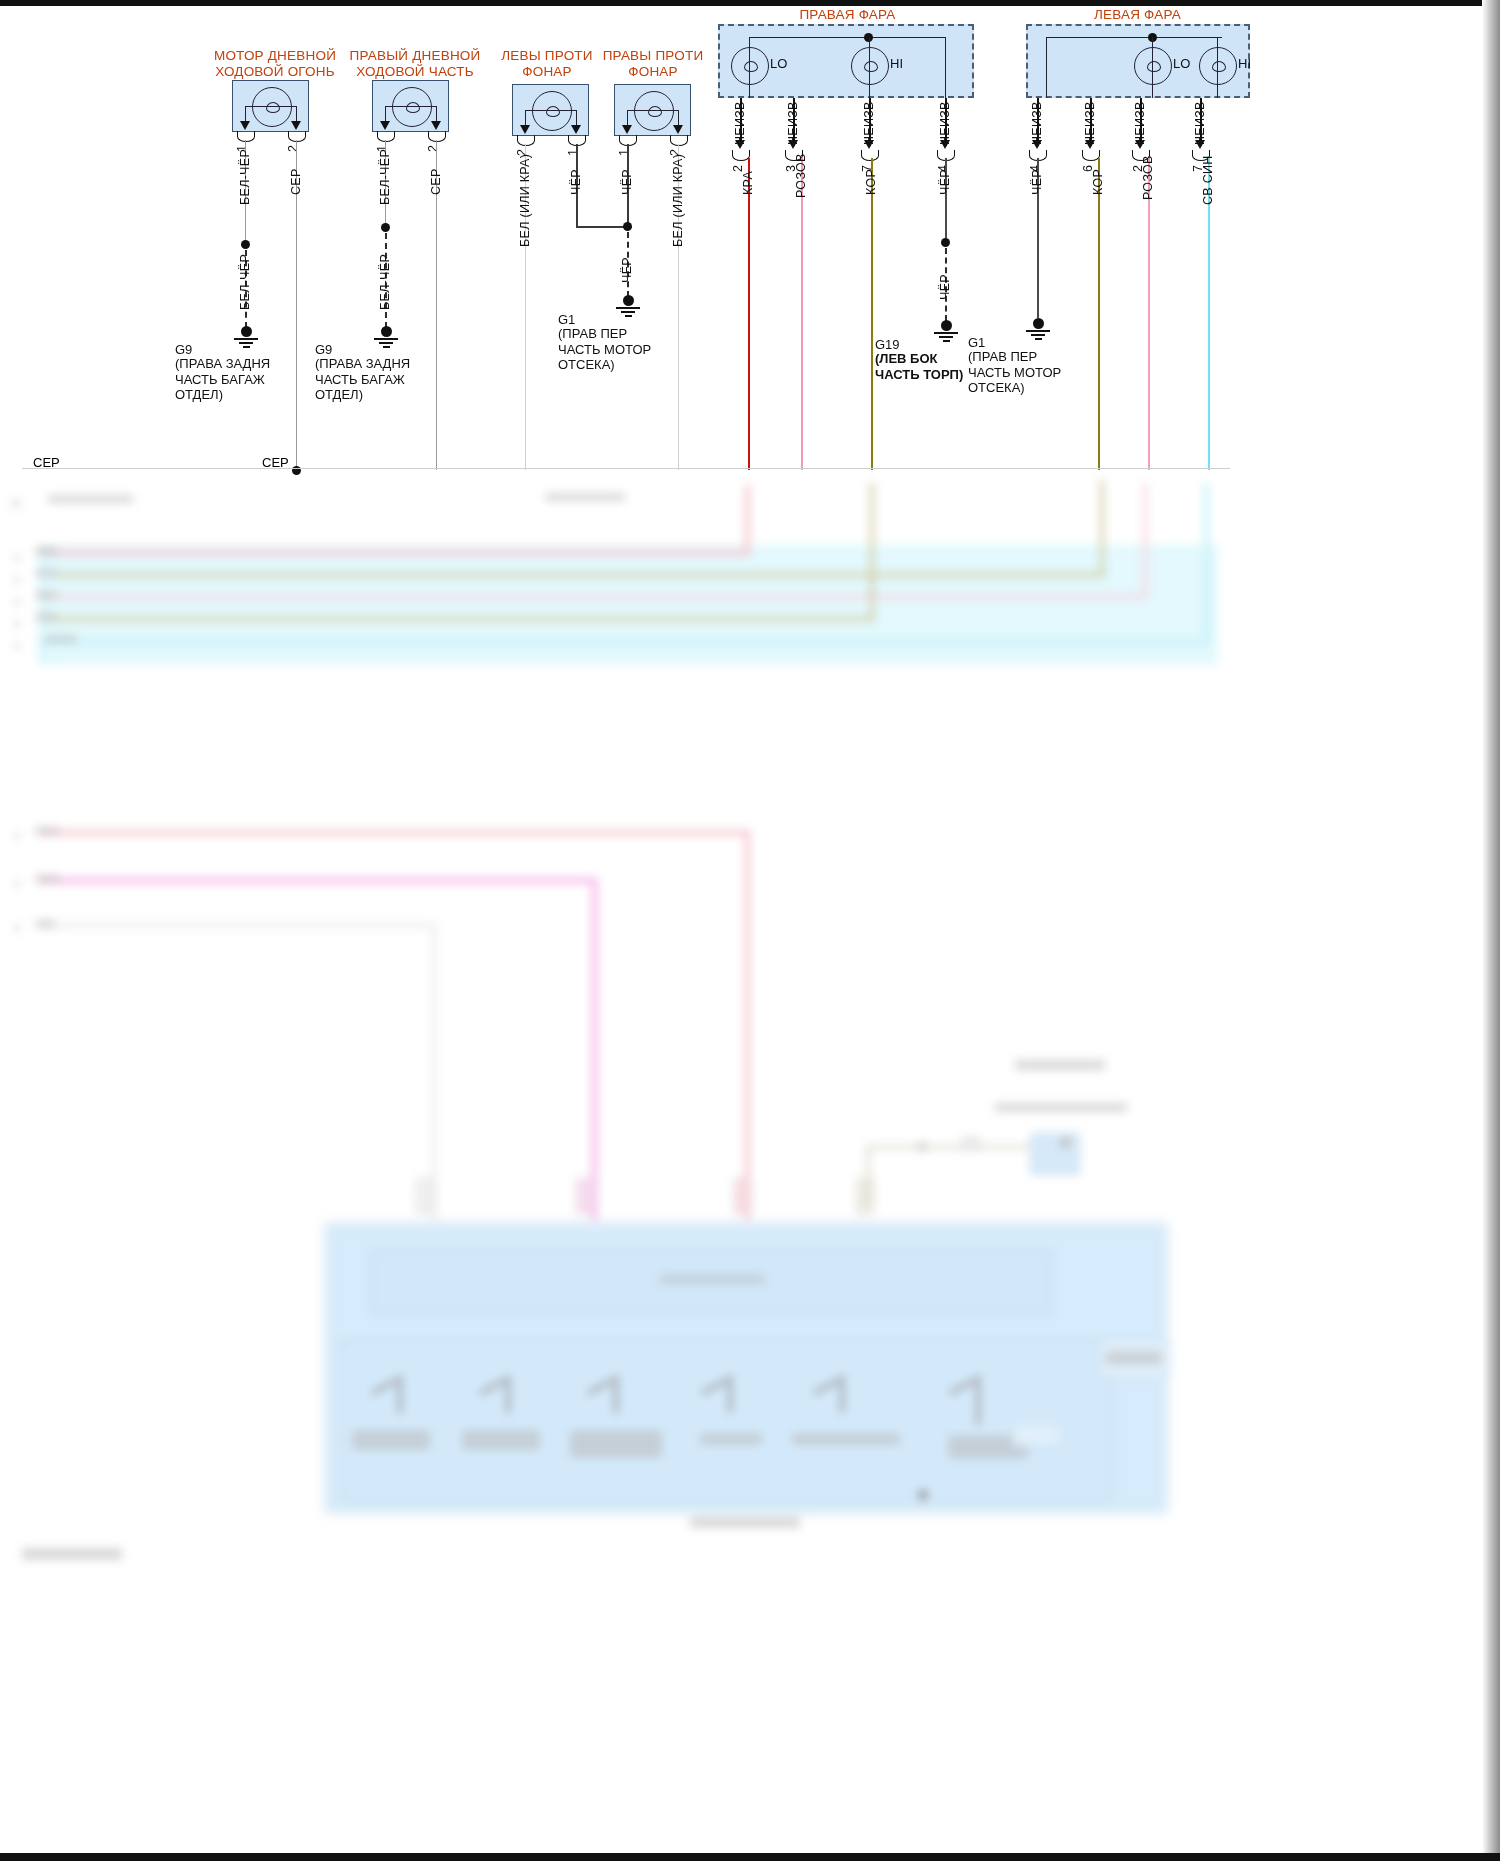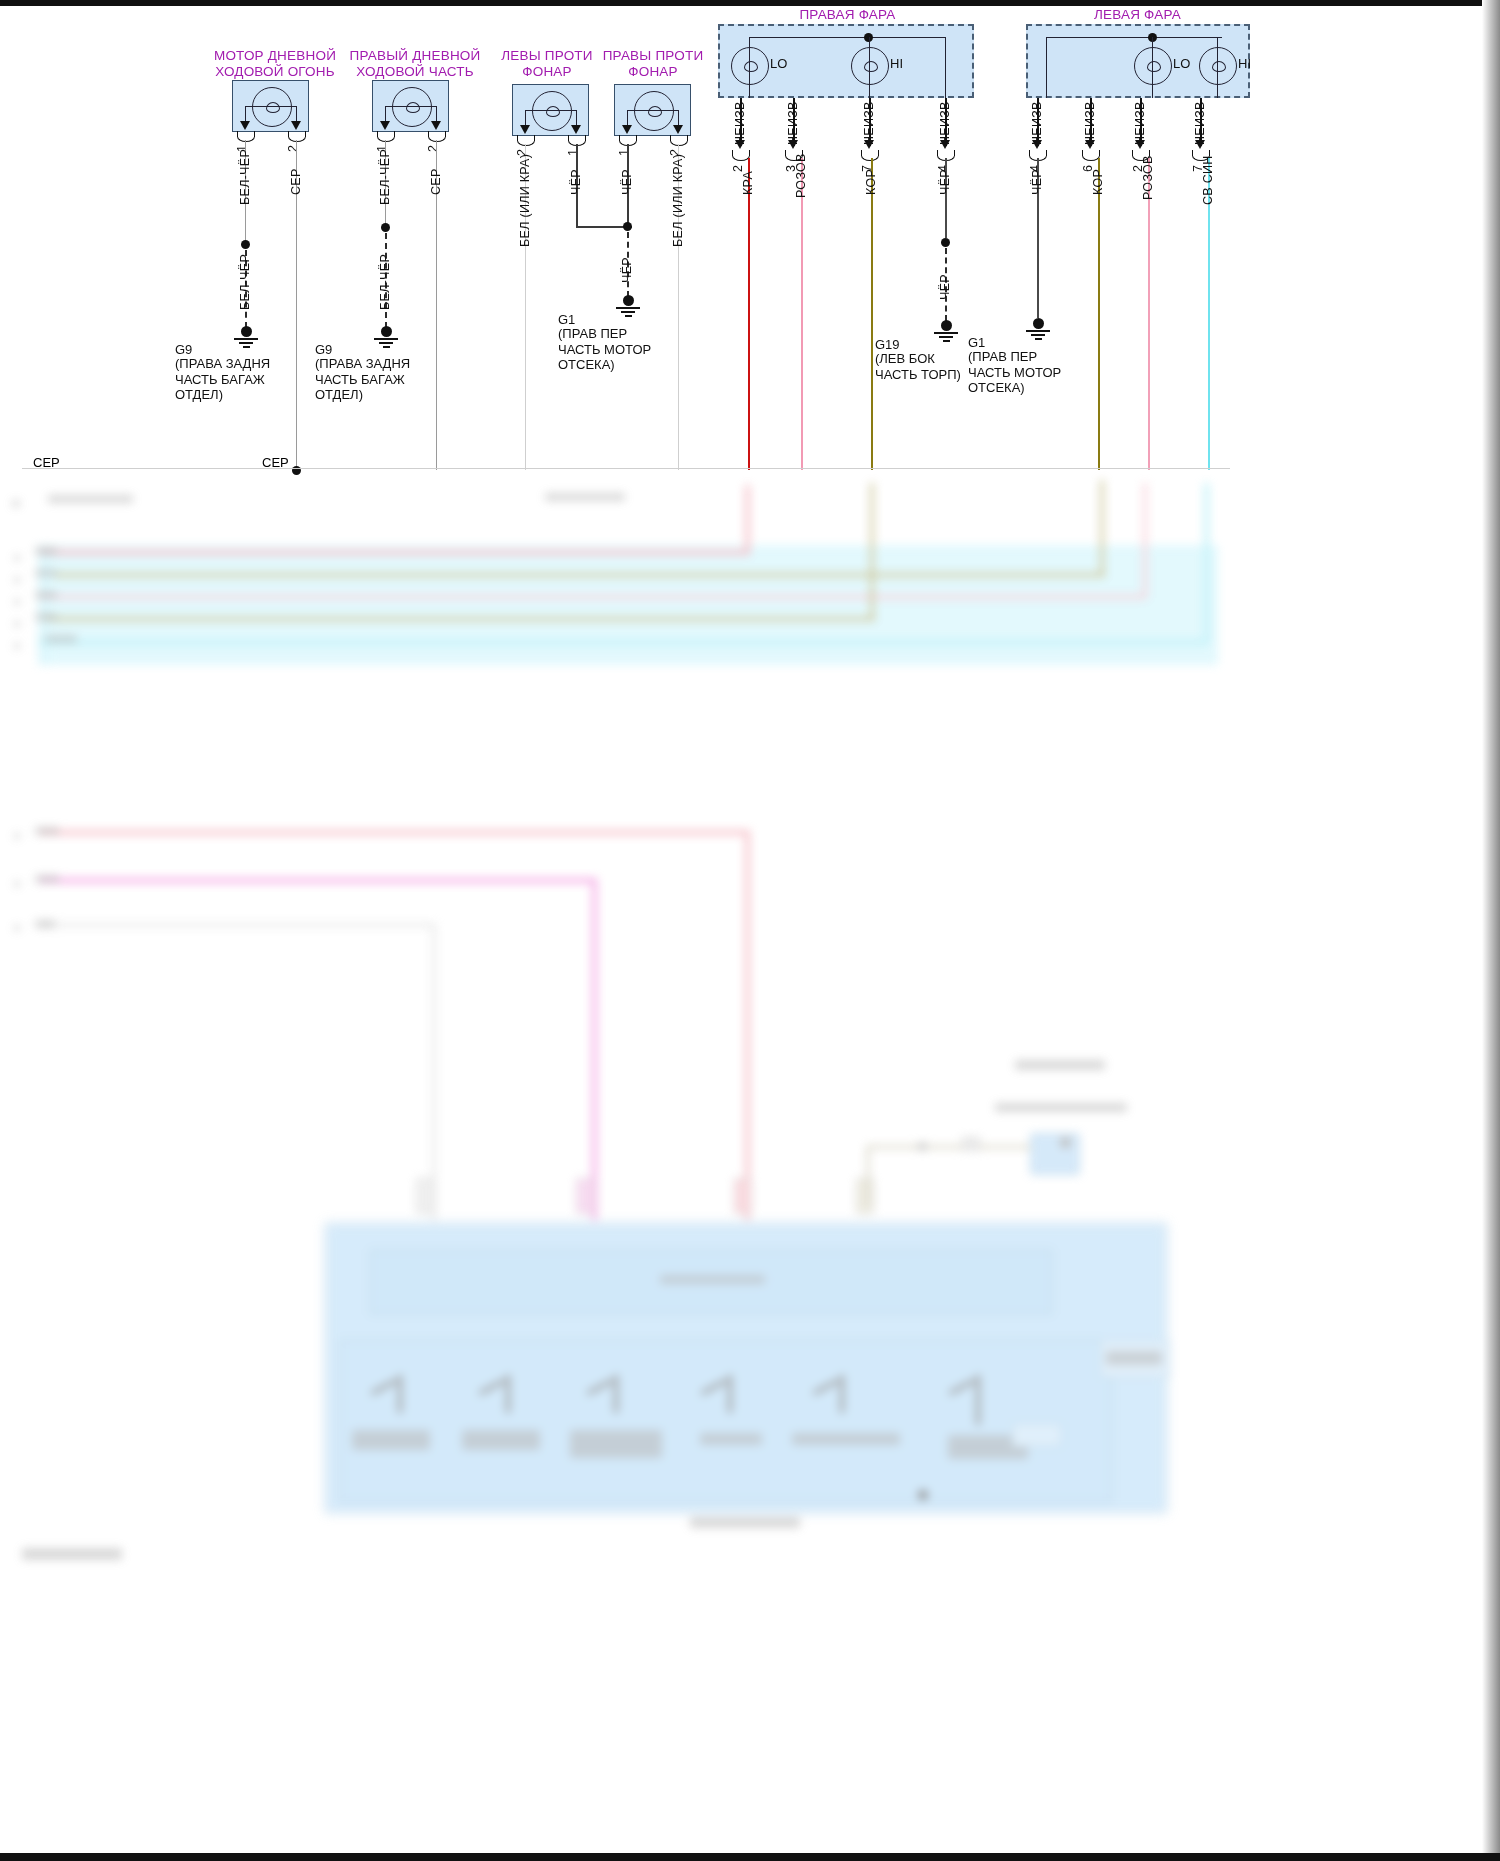--- a/index.html
+++ b/index.html
@@ -9,21 +9,21 @@
 
   
   .frame-top{position:absolute;left:0;top:0;width:1500px;height:6px;background:#101010;}
   .frame-bottom{position:absolute;left:0;bottom:0;width:1500px;height:8px;background:#111;}
   .frame-right{position:absolute;right:0;top:0;width:18px;height:1861px;
                background:linear-gradient(90deg,#ffffff 0%,#cfcfcf 40%,#8a8a8a 100%);}
 
   
   .lampbox{position:absolute;background:#cfe4f7;border:1.6px solid #37506b;box-sizing:border-box;}
   .dashbox{position:absolute;background:#cfe4f7;border:2px dashed #4a5f76;box-sizing:border-box;}
-  .caption{position:absolute;text-align:center;font-size:13.5px;line-height:16px;color:#a21caf;
+  .caption{position:absolute;text-align:center;font-size:13.5px;line-height:16px;color:#c2410c;
            letter-spacing:.2px;white-space:pre-line;}
   .vline{position:absolute;width:0;border-left-width:1.5px;border-left-style:solid;}
   .hline{position:absolute;height:0;border-top-width:1.5px;border-top-style:solid;}
   .vdash{position:absolute;width:0;border-left:2px dashed #2b2b2b;}
   .dot{position:absolute;width:9px;height:9px;border-radius:50%;background:#111;}
   .vlabel{position:absolute;font-size:12.5px;color:#111;white-space:nowrap;
           transform-origin:0 0;transform:rotate(-90deg);letter-spacing:.3px;}
   .pinnum{position:absolute;font-size:12.5px;color:#111;transform-origin:0 0;transform:rotate(-90deg);}
   .gndlbl{position:absolute;font-size:13px;line-height:15.5px;color:#111;white-space:pre-line;}
 
@@ -252,21 +252,21 @@
   <div class="dot" style="left:941px;top:238px;"></div>
   <div class="vdash" style="left:945px;top:248px;height:73px;"></div>
   <div class="vlabel" style="left:938px;top:300px;">ЧЁР</div>
   <div class="gnd" style="left:933px;top:320px;">
       <i class="b1"></i>
       <i class="b2"></i>
       <i class="b3"></i>
       <i class="b4"></i>
     </div>
   <div class="gndlbl" style="left:875px;top:337px;width:142px;">G19</div>
-  <div class="gndlbl" style="left:875px;top:351px;width:142px;">(ЛЕВ БОК
+  <div class="gndlbl" style="left:875px;top:351px;width:142px;font-weight:bold;">(ЛЕВ БОК
 ЧАСТЬ ТОРП)</div>
 
   <div class="dashbox" style="left:1026px;top:24px;width:224px;height:74px;"></div>
   <div class="hline" style="left:1046px;top:37px;width:176px;border-color:#223;"></div>
   <div class="dot" style="left:1148px;top:33px;"></div>
 
   <div class="vline" style="left:1152px;top:37px;height:61px;border-color:#223;"></div>
   <div class="bulb" style="left:1134px;top:47px;width:36px;height:36px;">
       <span class="fil"></span>
     </div>

